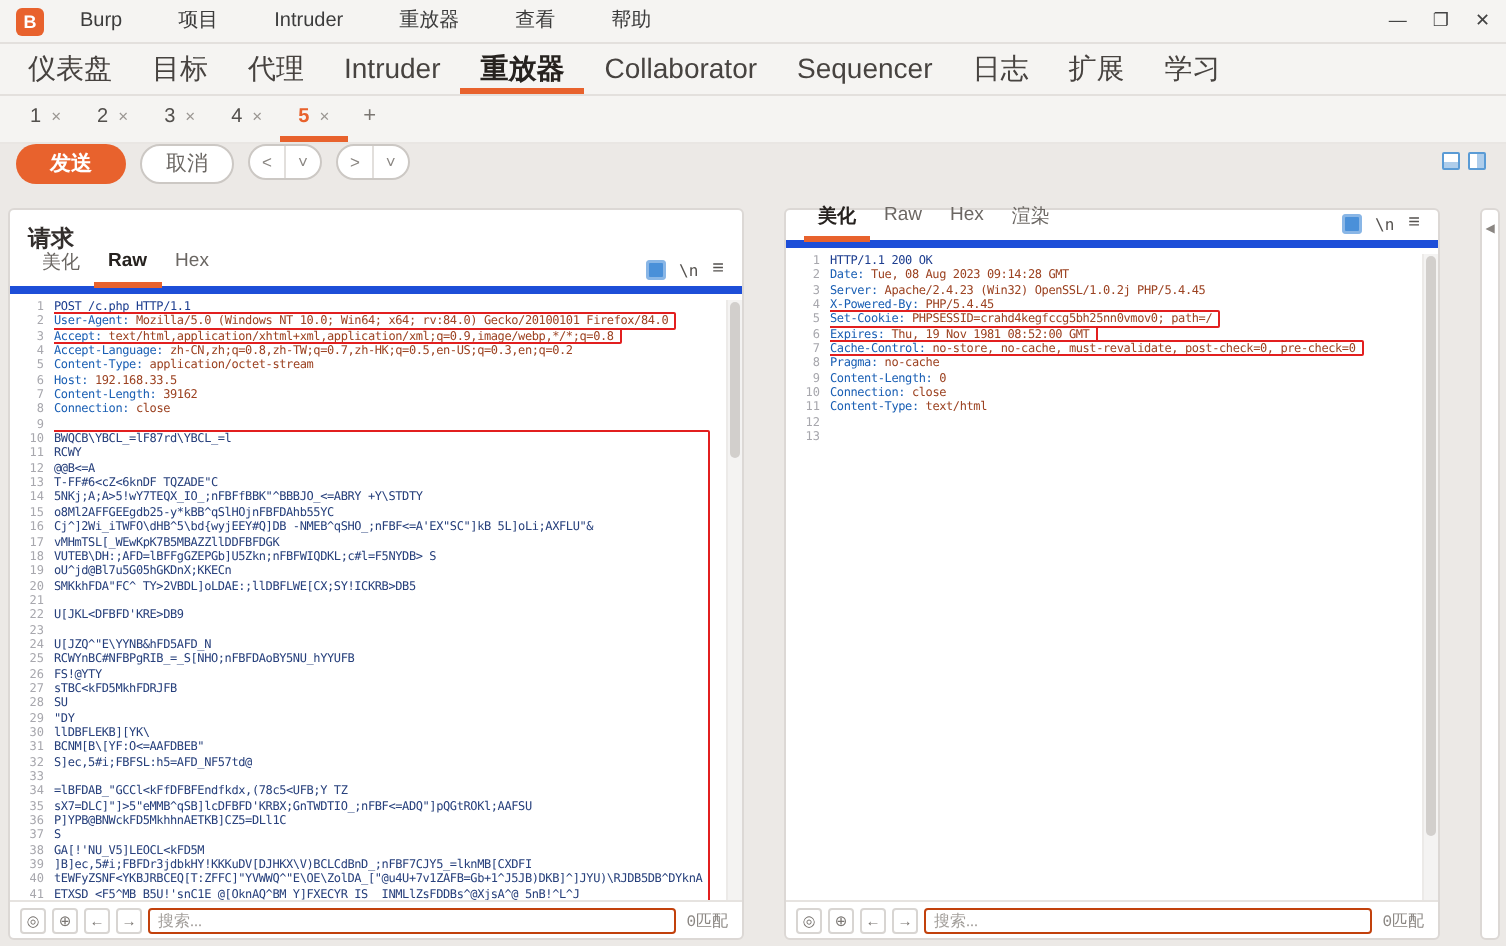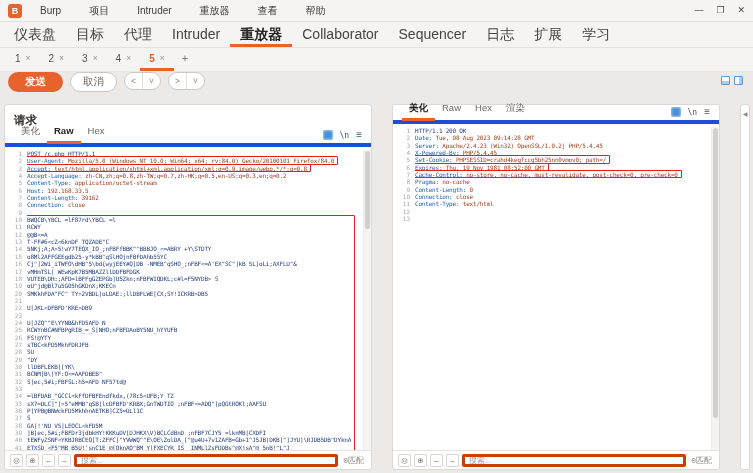--- a/index.html
+++ b/index.html
@@ -87,21 +87,21 @@
   .c-hv{ color:var(--hval); }
   .c-body{ color:var(--bodytxt); }
   .ann{ position:absolute; border:1px solid var(--ann); pointer-events:none; border-radius:1px; }
   .vscroll{ width:8px; flex:none; background:#f4f3f2; border-left:1px solid #eceae8; position:relative; }
   .vscroll .thumb{ position:absolute; top:1px; left:1px; right:1px; background:#d2cfcc; border-radius:3px; }
 
   .card-footer{ height:19px; flex:none; border-top:1px solid #e6e3e0; display:flex;
     align-items:center; gap:3px; padding:0 5px; }
   .f-ic{ width:13px; height:13px; border:1px solid #d8d5d2; border-radius:2px; background:#fff;
     font-size:7.5px; color:#7a7672; display:flex; align-items:center; justify-content:center; flex:none; }
-  .search{ flex:1; height:13px; border:3px solid #c2410c; border-radius:2px; font-size:8px;
+  .search{ flex:1; height:13px; border:1px solid #c2410c; border-radius:2px; font-size:8px;
     padding:0 4px; font-family:Liberation Serif, serif; color:#444; min-width:0; }
   .search::placeholder{ color:#a39f9b; }
   .matches{ font-size:8px; color:#8a8682; flex:none; padding:0 2px;font-family:Liberation Mono, monospace; }
 
   .inspector{ width:10px; flex:none; background:#fff; border:1px solid #dcd8d5; border-radius:3px;
     display:flex; flex-direction:column; align-items:center; padding-top:5px; }
   .insp-ic{ font-size:6px; color:#8a8682; }
 </style>
 </head>
 <body>

